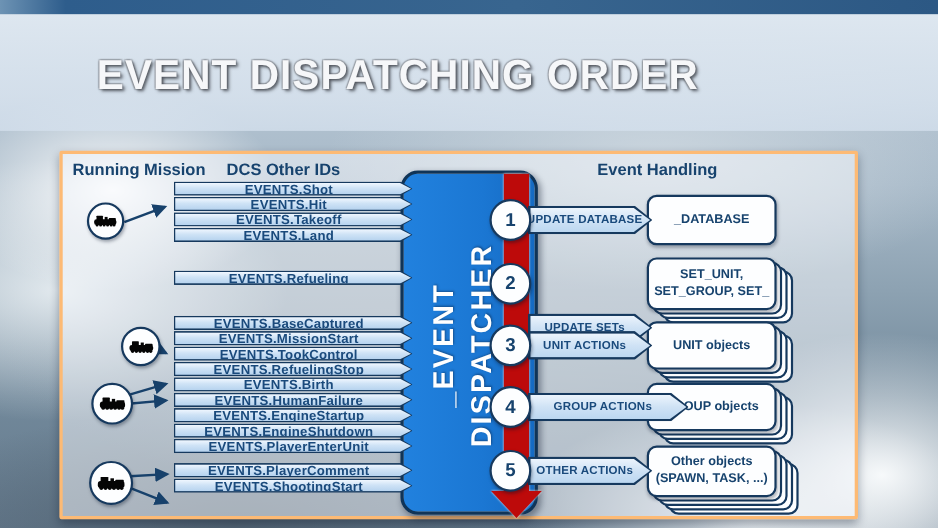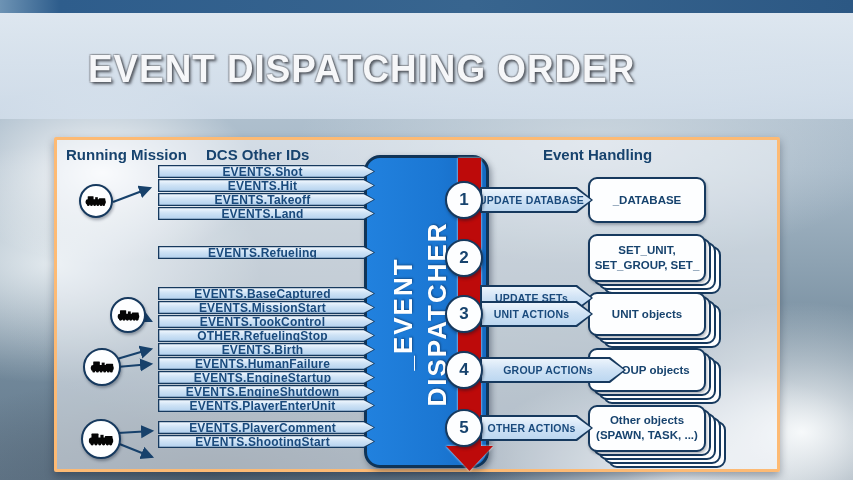--- a/index.html
+++ b/index.html
@@ -181,21 +181,21 @@
               <span>EVENTS.MissionStart</span>
             </div>
           </div>
           <div class="erow">
             <div class="erow-in">
               <span>EVENTS.TookControl</span>
             </div>
           </div>
           <div class="erow">
             <div class="erow-in">
-              <span>OTHER.RefuelingStop</span>
+              <span>EVENTS.RefuelingStop</span>
             </div>
           </div>
           <div class="erow">
             <div class="erow-in">
               <span>EVENTS.Birth</span>
             </div>
           </div>
           <div class="erow">
             <div class="erow-in">
               <span>EVENTS.HumanFailure</span>

